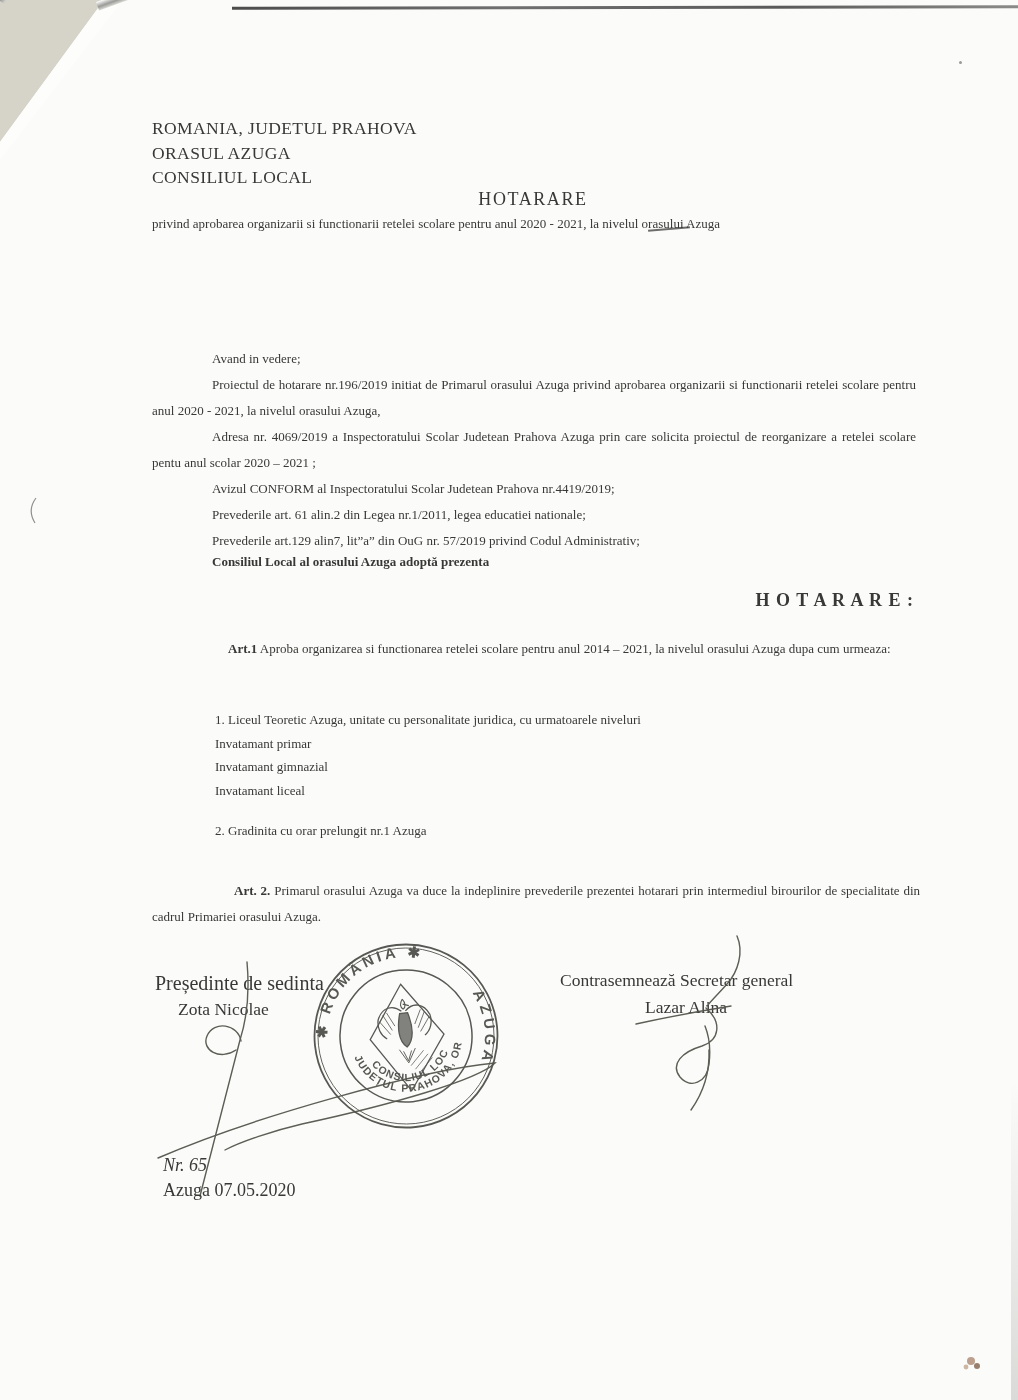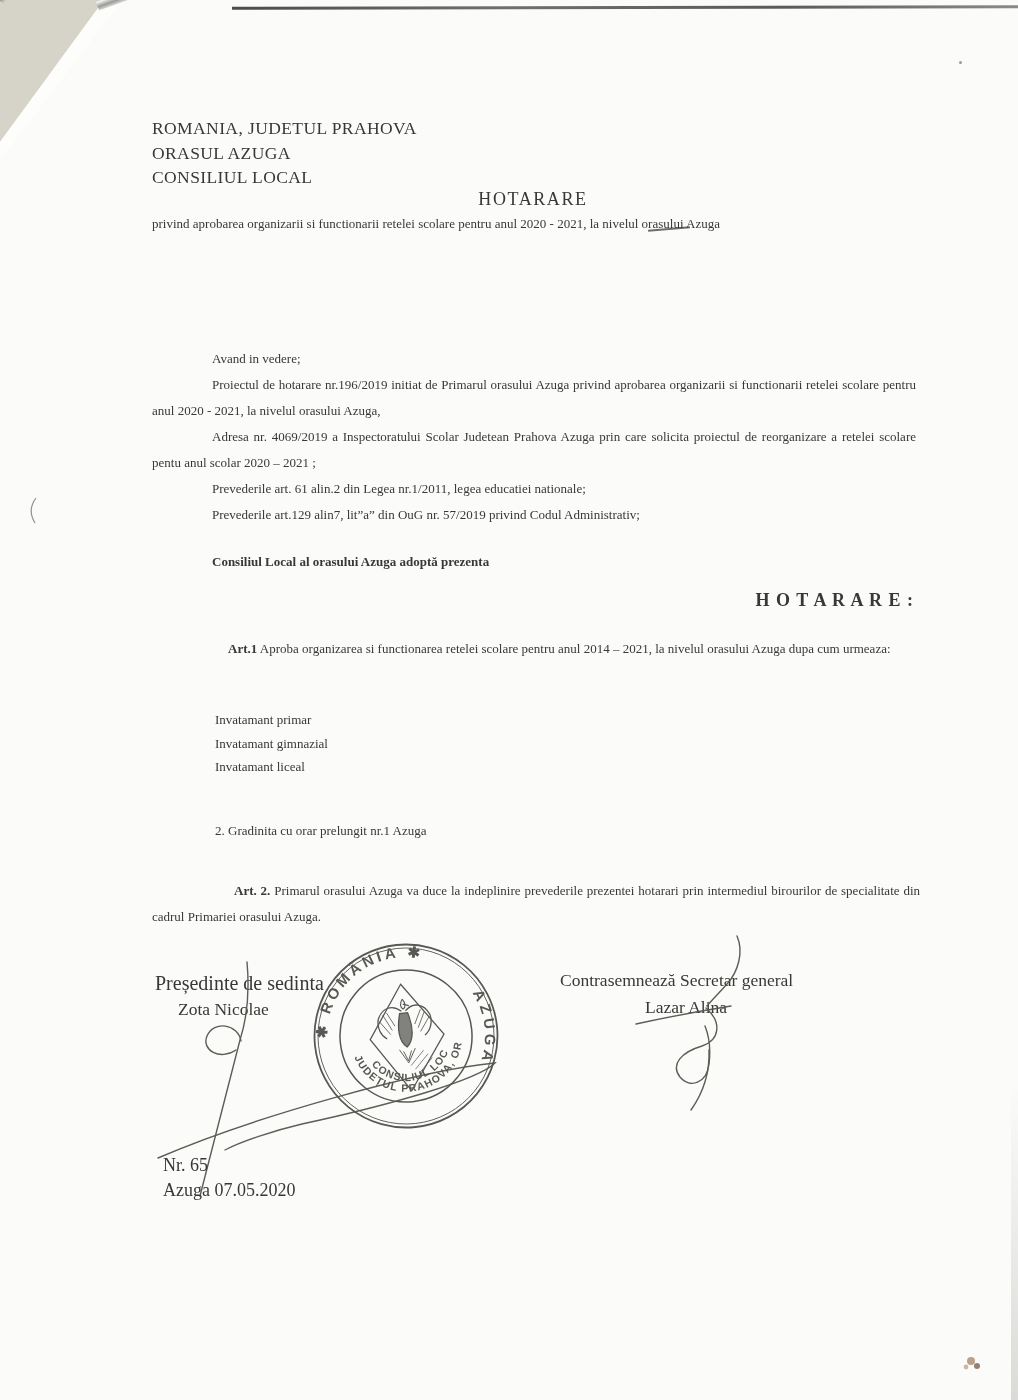--- a/index.html
+++ b/index.html
@@ -26,21 +26,21 @@
   .article2{left:152px;top:878px;width:768px;text-align:justify;text-indent:82px;}
   .network{left:215px;top:708px;width:700px;line-height:23.5px;}
   .network-item2{left:215px;top:818px;}
   b.lead{font-weight:bold;}
   
   .sig-role-left{left:147px;top:972px;font-size:20px;margin-left:8px;}
   .sig-name-left{left:178px;top:999px;font-size:17.5px;}
   .sig-role-right{left:560px;top:970px;font-size:17.5px;}
   .sig-name-right{left:645px;top:997px;font-size:17.5px;}
   .place-date{left:163px;top:1180px;font-size:18px;}
-  .doc-number{left:163px;top:1155px;font-size:18px;}
+  .doc-number{left:163px;top:1155px;font-size:18px;font-style:italic;}
   
   .fold-beige{left:0;top:0;width:112px;height:148px;
     background:#d6d3c9;
     clip-path:polygon(0 0,104px 0,0 142px);}
   .fold-shadow{left:-6px;top:-4px;width:190px;height:12px;
     background:linear-gradient(to bottom,#fdfdfc,#8f8f8c 55%,#cfcfcb);
     transform:rotate(-51deg);transform-origin:left top;
     filter:blur(.6px);}
   .fold-shadow2{left:96px;top:2px;width:70px;height:9px;
     background:linear-gradient(to bottom,#fff,#9a9a97 60%,#d8d8d4);
@@ -78,33 +78,35 @@
     <div>CONSILIUL LOCAL</div>
   </div>
 
   <div class="abs doc-title txt">HOTARARE</div>
   <div class="abs doc-subtitle txt">privind aprobarea organizarii si functionarii retelei scolare pentru anul 2020 - 2021, la nivelul orasului Azuga</div>
 
   <div class="abs considerations txt">
     <p>Avand in vedere;</p>
     <p>Proiectul de hotarare nr.196/2019 initiat de Primarul orasului Azuga privind aprobarea organizarii si functionarii retelei scolare pentru anul 2020 - 2021, la nivelul orasului Azuga,</p>
     <p>Adresa nr. 4069/2019 a Inspectoratului Scolar Judetean Prahova Azuga prin care solicita proiectul de reorganizare a retelei scolare pentu anul scolar 2020 – 2021 ;</p>
+    <p>Avizul CONFORM al Inspectoratului Scolar Judetean Prahova nr.4419/2019;</p>
     <p>Prevederile art. 61 alin.2 din Legea nr.1/2011, legea educatiei nationale;</p>
     <p>Prevederile art.129 alin7, lit”a” din OuG nr. 57/2019 privind Codul Administrativ;</p>
   </div>
 
   <div class="abs adoption txt">Consiliul Local al orasului Azuga adoptă prezenta</div>
   <div class="abs decision-heading">H O T A R A R E :</div>
 
   <div class="abs article1 txt">
     <b class="lead">Art.1</b>
     <span>Aproba organizarea si functionarea retelei scolare pentru anul 2014 – 2021, la nivelul orasului Azuga dupa cum urmeaza:</span>
   </div>
 
   <div class="abs network txt">
+    <div>1. Liceul Teoretic Azuga, unitate cu personalitate juridica, cu urmatoarele niveluri</div>
     <div>Invatamant primar</div>
     <div>Invatamant gimnazial</div>
     <div>Invatamant liceal</div>
   </div>
   <div class="abs network-item2 txt">2. Gradinita cu orar prelungit nr.1 Azuga</div>
 
   <div class="abs article2 txt">
     <b class="lead">Art. 2.</b>
     <span>Primarul orasului Azuga va duce la indeplinire prevederile prezentei hotarari prin intermediul birourilor de specialitate din cadrul Primariei orasului Azuga.</span>
   </div>

